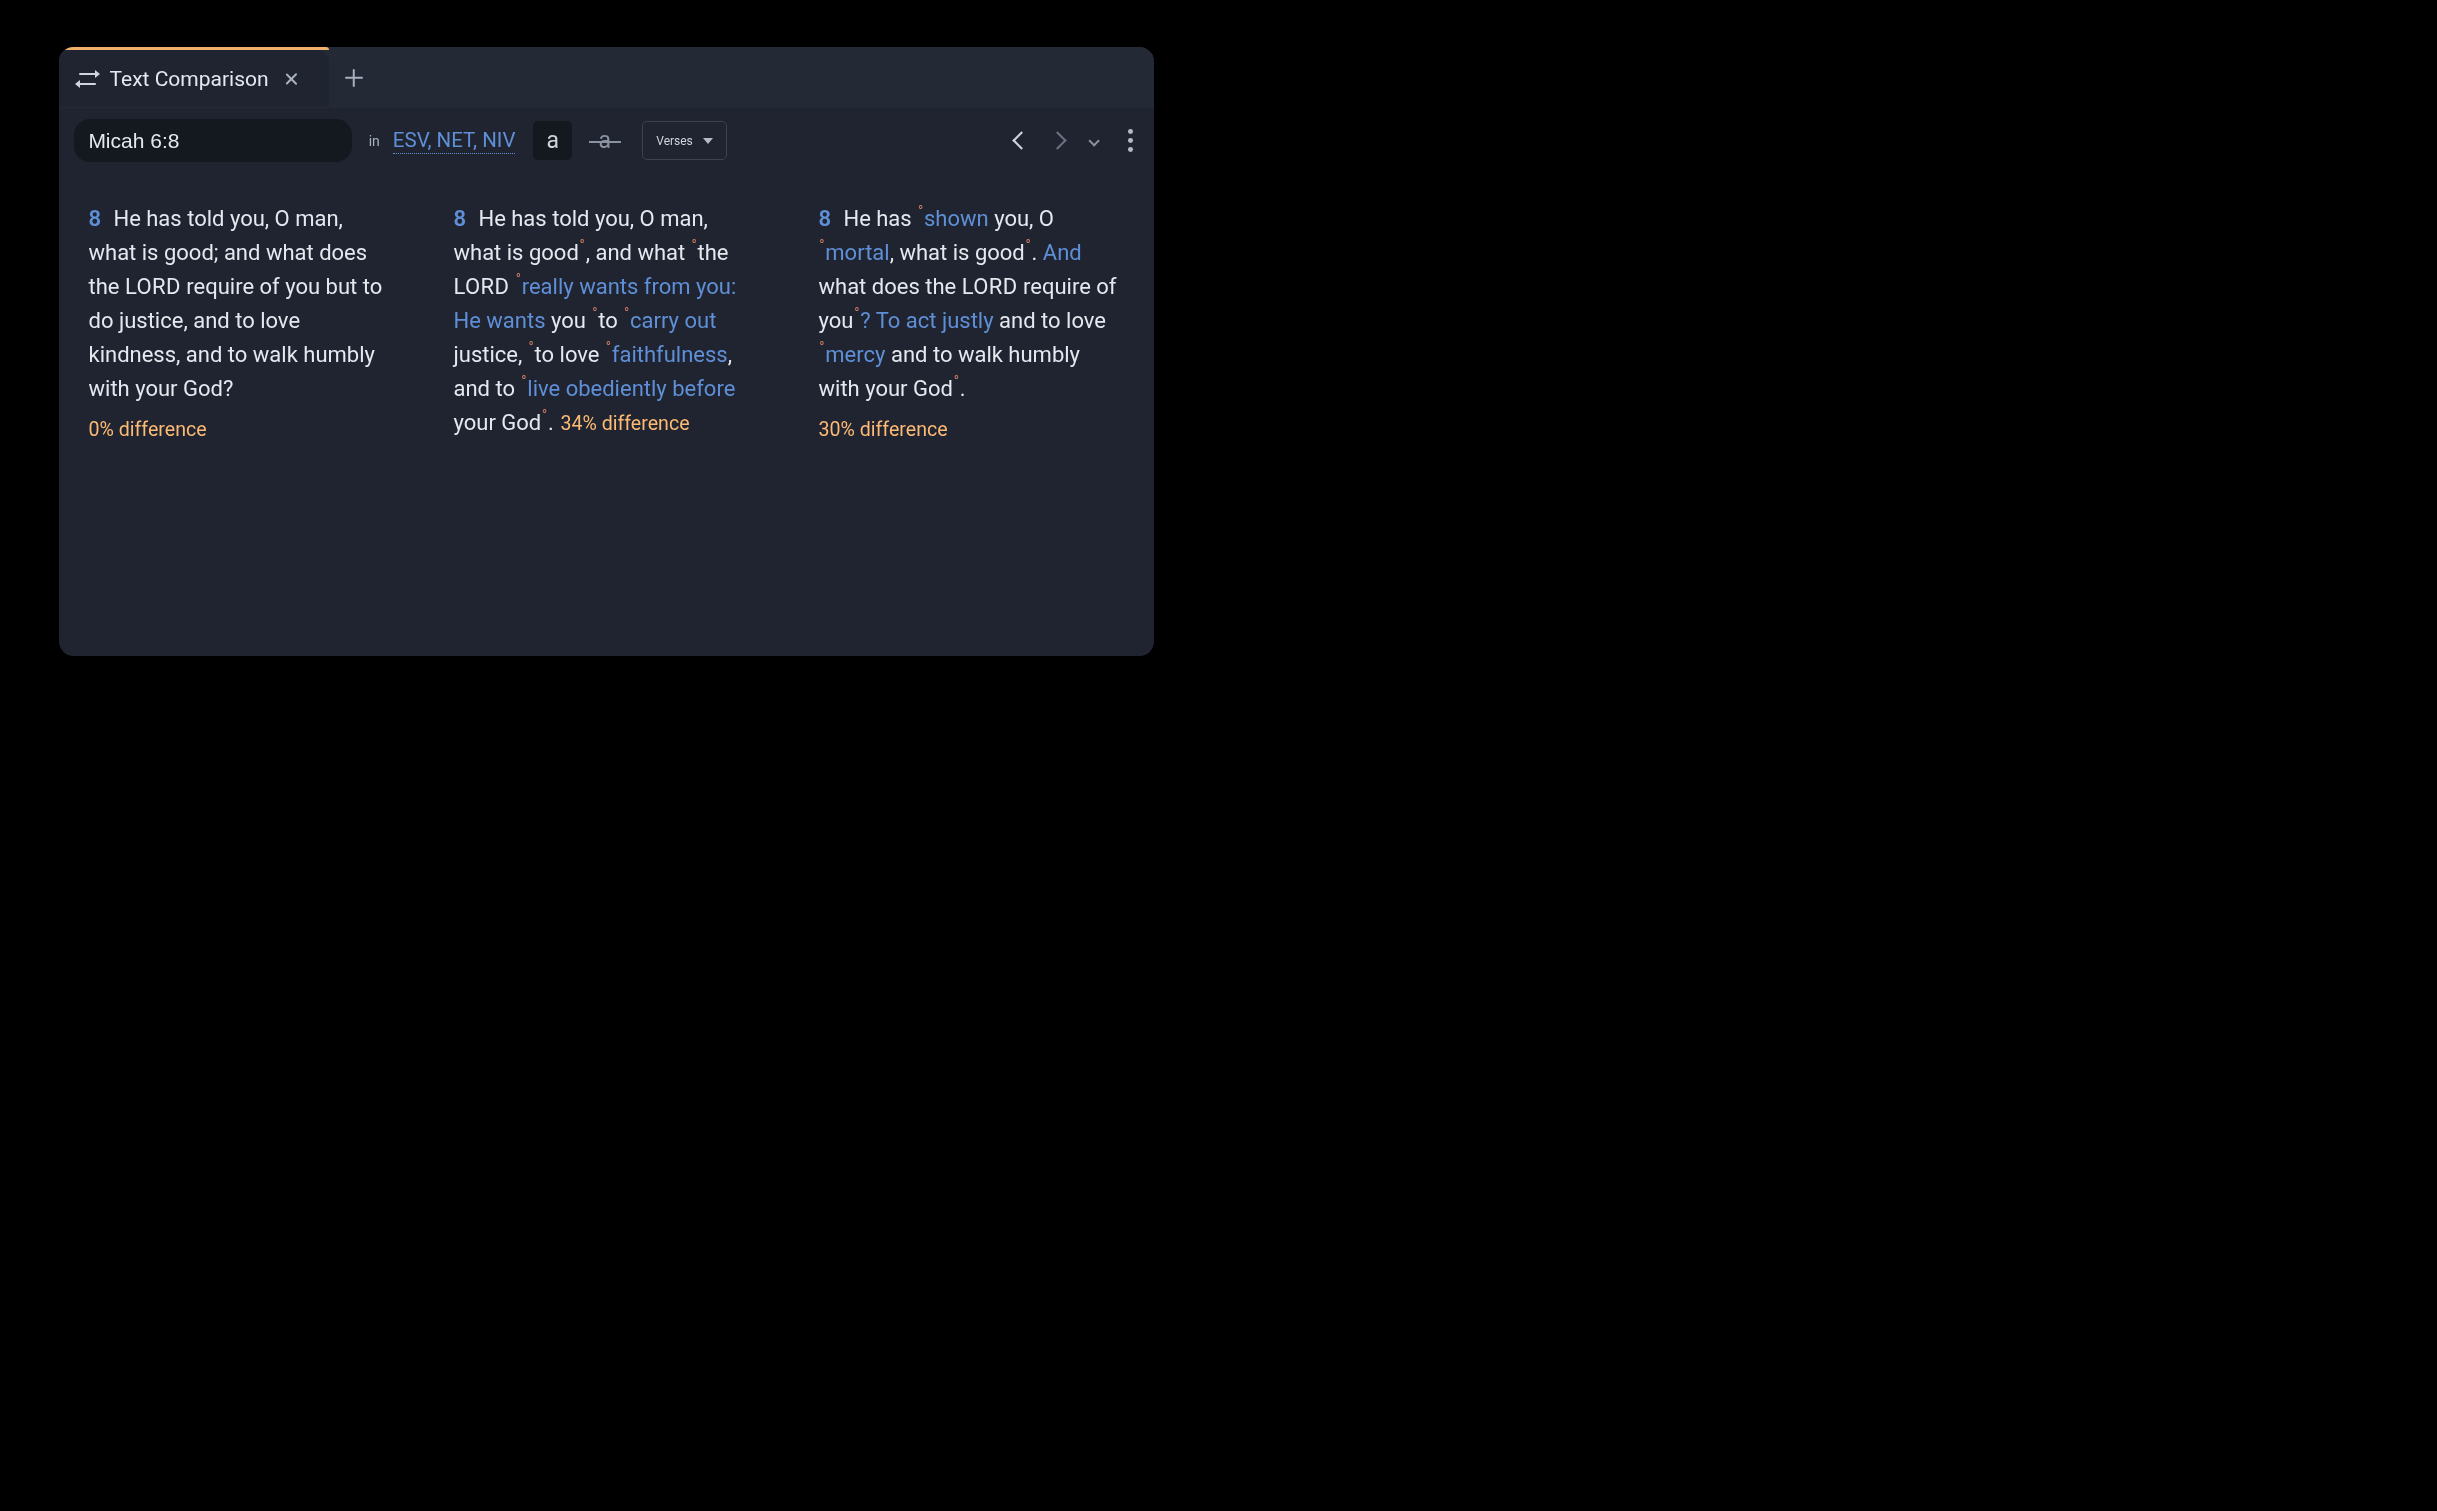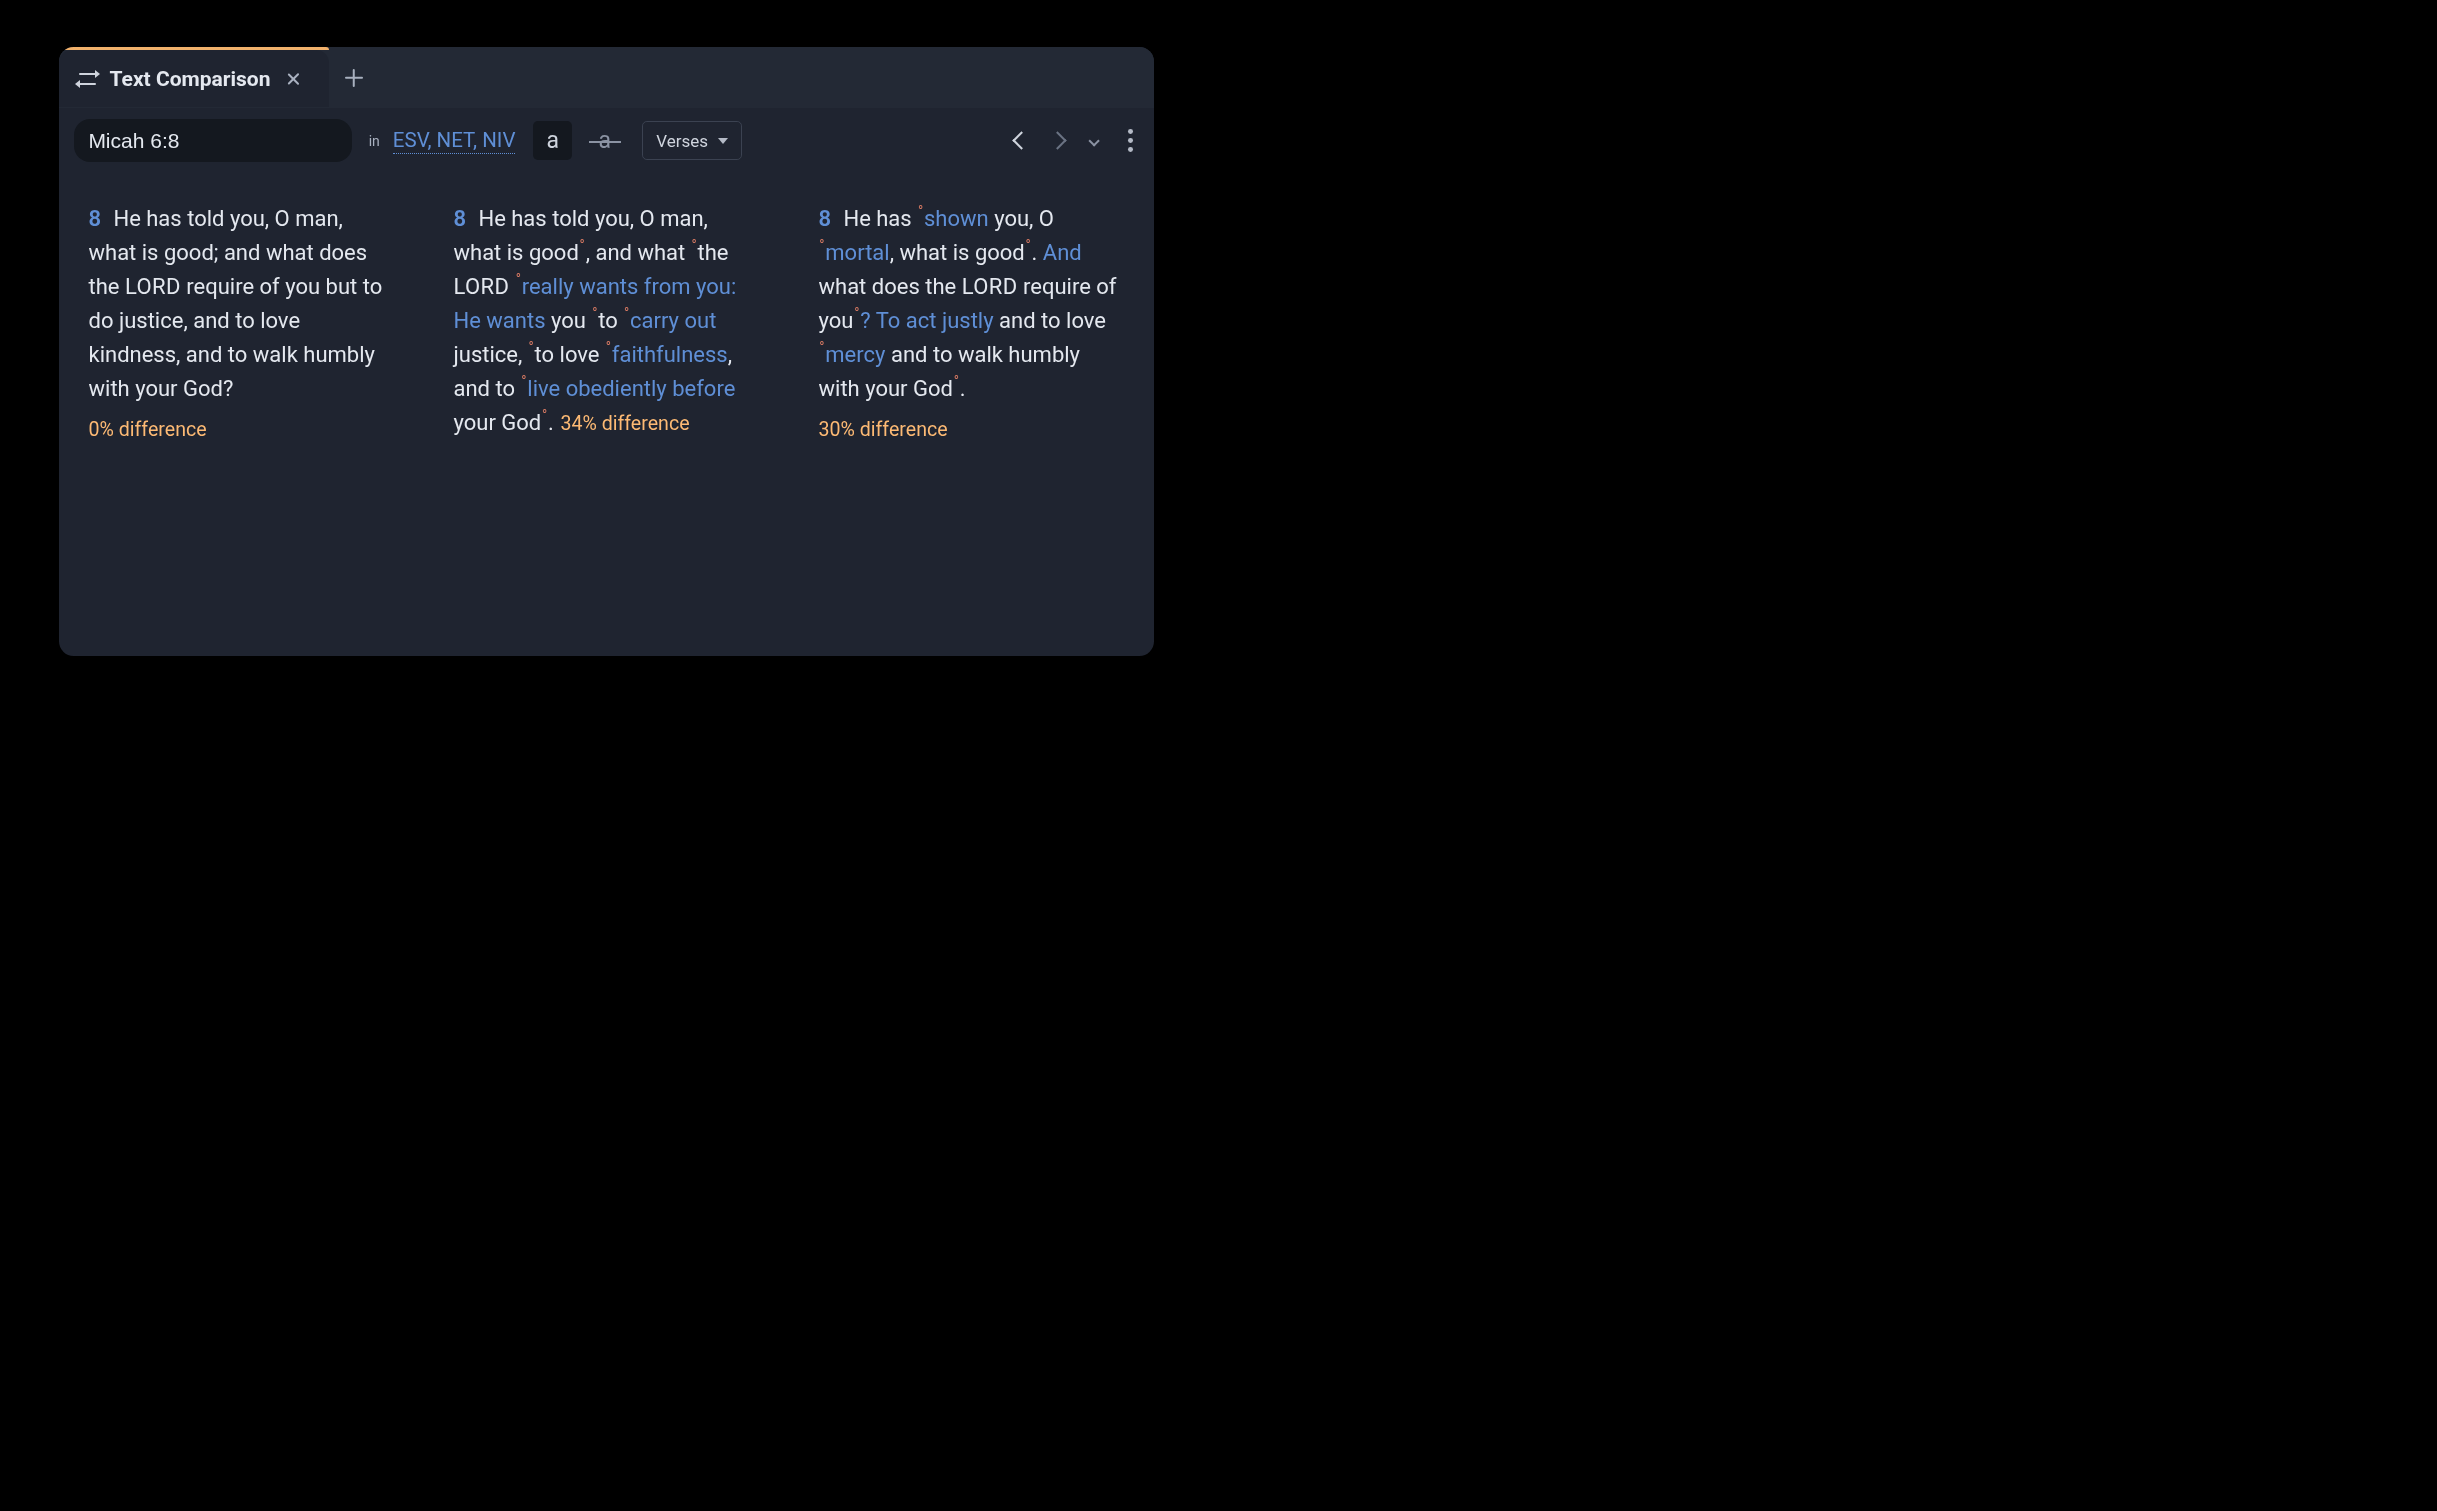--- a/index.html
+++ b/index.html
@@ -48,21 +48,21 @@
     position: absolute;
     left: 0; right: 0; top: -3.3px;
     height: 3.3px;
     background: #f1b16b;
     border-top-left-radius: 13px;
     border-top-right-radius: 13px;
   }
   .tab-title {
     color: #e4e8ef;
     font-size: 21px;
-    font-weight: 700;
+    font-weight: 400;
   }
   .icon-btn {
     display: inline-flex;
     align-items: center;
     justify-content: center;
     color: #a8b0bf;
     cursor: default;
   }
   .close-x { width: 23px; height: 23px; }
   .close-x::before, .close-x::after {
@@ -135,21 +135,21 @@
   .toggle-strike .glyph { text-decoration:none; }
 
   .dd {
     border:0.8px solid #3b4251;
     border-radius:4.9px;
     height:39px;
     display:flex; align-items:center;
     gap:9.8px;
     padding: 0 13px;
     color:#cfd4dd;
-    font-size:17px;
+    font-size:12px;
     margin-left:4.9px;
   }
   .chev-down { width:0; height:0; border-left:5.7px solid transparent; border-right:5.7px solid transparent; border-top:6.5px solid #b4bac6; }
 
   .spacer { flex:1; }
 
   .nav-ar { display:flex; align-items:center; gap:6.5px; }
   .chev { width:13px; height:13px; border:solid #cfd4dd; border-width:0 2.5px 2.5px 0; display:inline-block; }
   .chev.left { transform: rotate(135deg); }
   .chev.right{ transform: rotate(-45deg); border-color:#6a7383; }

